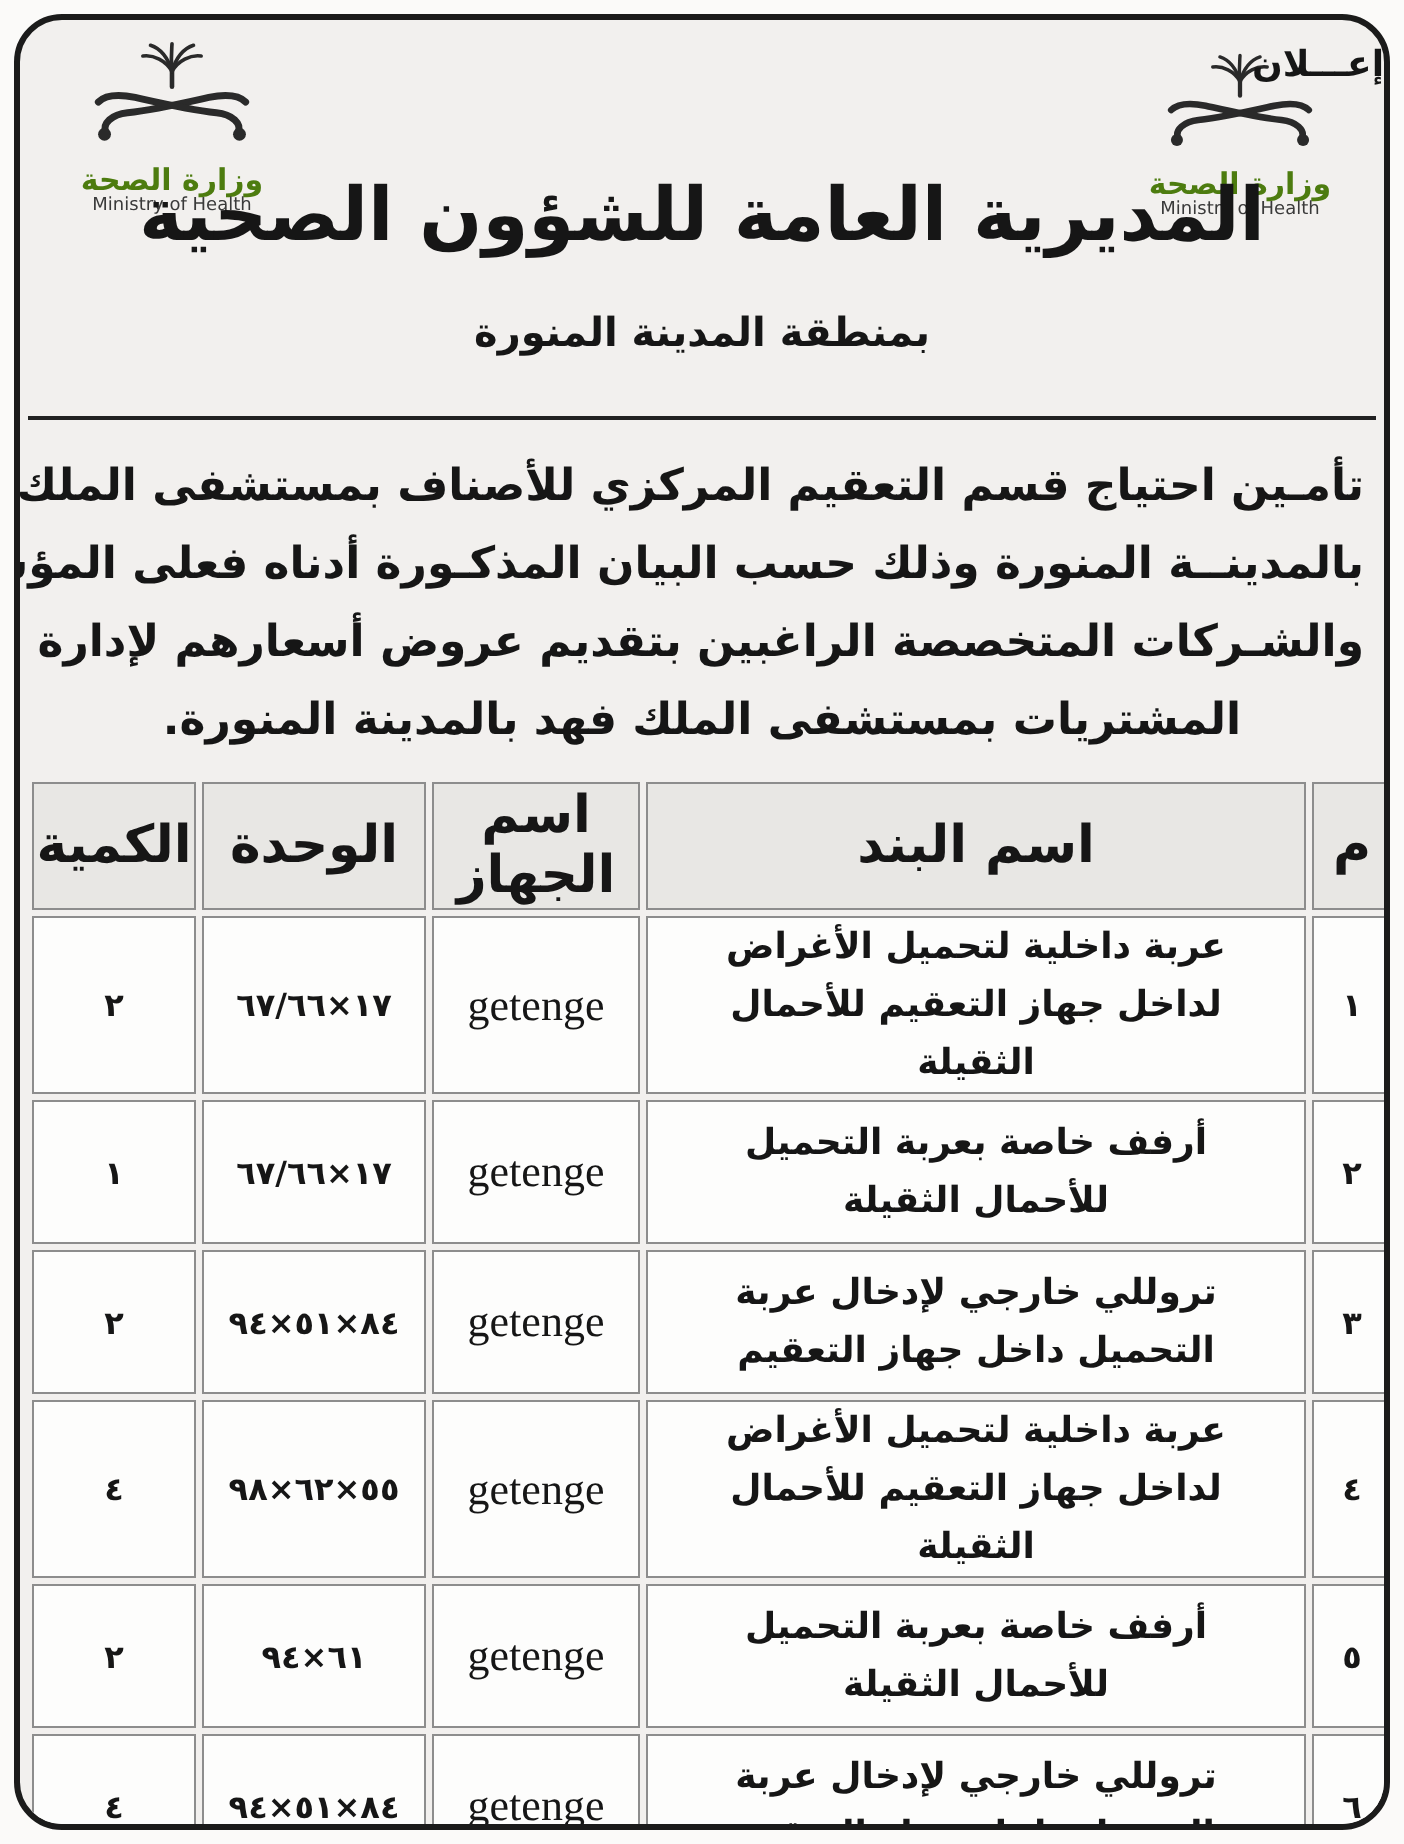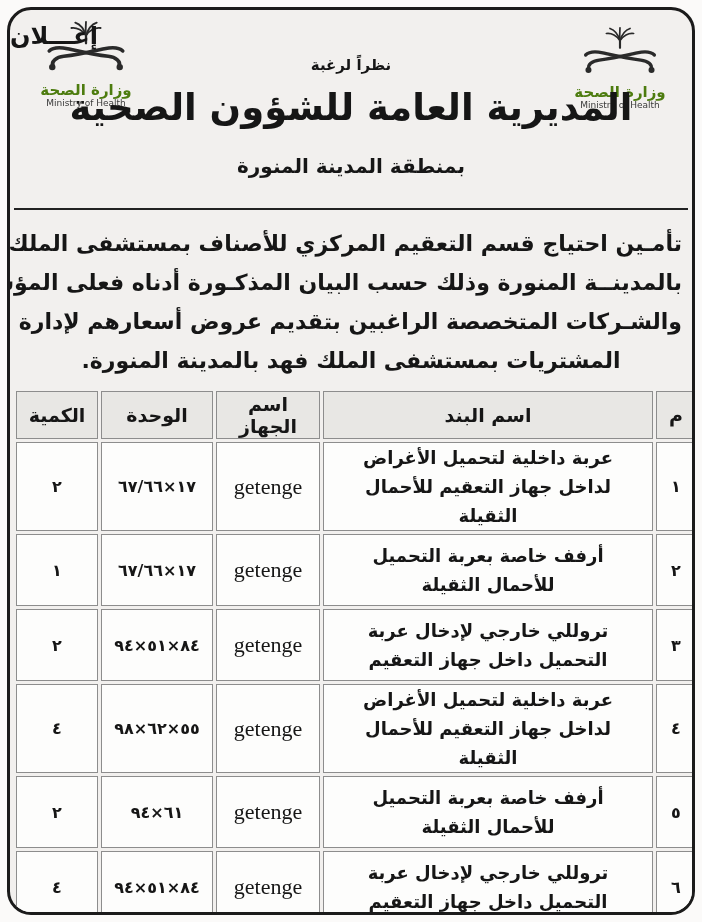--- a/index.html
+++ b/index.html
@@ -17,22 +17,22 @@
     overflow:hidden;
   }
   
   .header{position:relative;height:198px;}
   .logo{position:absolute;width:120px;text-align:center;color:#333;}
   .logo-left{left:16px;top:10px;}
   .logo-right{right:12px;top:16px;}
   .emblem{display:block;margin:0 auto;}
   .logo-ar{font-size:15px;font-weight:bold;line-height:16px;color:#4d7c0f;}
   .logo-en{font-size:9px;line-height:11px;color:#3a3a3a;}
-  .ann{position:absolute;left:0;right:0;top:12px;text-align:left;
-       font-size:24px;font-weight:bold;}
+  .ann{position:absolute;left:0;right:0;top:12px;text-align:right;
+       font-size:18px;font-weight:bold;}
   .ann-sub{position:absolute;left:0;right:0;top:46px;text-align:center;
        font-size:15px;font-weight:bold;}
   .title1{position:absolute;left:0;right:0;top:76px;text-align:center;
        font-size:37px;font-weight:bold;letter-spacing:0;}
   .title2{position:absolute;left:0;right:0;top:144px;text-align:center;
        font-size:20px;font-weight:bold;}
   .divider{border:none;border-top:2px solid #222;margin:0 4px;}
   
   .intro{direction:rtl;text-align:center;padding:14px 10px 8px;}
   .intro-line{font-size:22px;font-weight:bold;line-height:39px;white-space:nowrap;}
@@ -41,21 +41,21 @@
   table{
     direction:rtl;width:100%;
     border-collapse:separate;border-spacing:3px;
     table-layout:fixed;
   }
   th,td{
     border:1.5px solid #8d8d8d;
     text-align:center;vertical-align:middle;
     overflow:hidden;
   }
-  th{background:#e8e7e4;height:42px;font-size:19px;font-weight:bold;}
+  th{background:#e8e7e4;height:42px;font-size:26px;font-weight:bold;}
   td{background:#fdfdfc;height:68px;font-size:16px;font-weight:bold;}
   td.item{font-size:18px;line-height:29px;padding:0 26px;}
   td.device{font-family:"Liberation Serif","DejaVu Serif",serif;
             font-weight:normal;font-size:22px;}
   .ltr{direction:ltr;unicode-bidi:isolate;display:inline-block;}
   col.c-no{width:40px;} col.c-item{width:330px;} col.c-device{width:104px;}
   col.c-unit{width:112px;} col.c-qty{width:82px;}
 </style>
 </head>
 <body>
@@ -108,21 +108,20 @@
             <circle cx="16" cy="61" r="4.2"></circle>
             <circle cx="104" cy="61" r="4.2"></circle>
           </g>
         </g>
       </svg>
       <div class="logo-ar">وزارة الصحة</div>
       <div class="logo-en">Ministry of Health</div>
     </div>
 
     <div class="ann" dir="rtl">إعـــلان</div>
-    <div class="ann-sub" dir="rtl">نظراً لرغبة</div>
     <div class="title1" dir="rtl">المديرية العامة للشؤون الصحية</div>
     <div class="title2" dir="rtl">بمنطقة المدينة المنورة</div>
   </div>
 
   <hr class="divider">
 
   <div class="intro">
     <div class="intro-line">تأمـين احتياج قسم التعقيم المركزي للأصناف بمستشفى الملك فهد</div>
     <div class="intro-line">بالمدينــة المنورة وذلك حسب البيان المذكـورة أدناه فعلى المؤسسات</div>
     <div class="intro-line">والشـركات المتخصصة الراغبين بتقديم عروض أسعارهم لإدارة</div>

